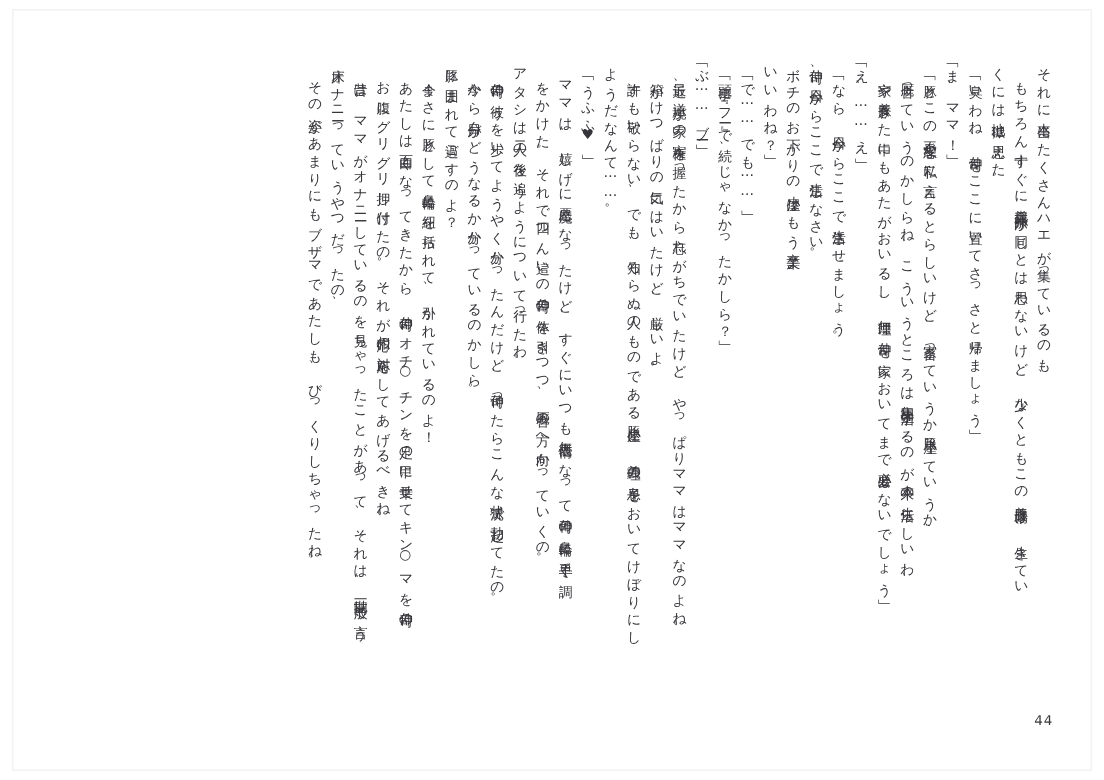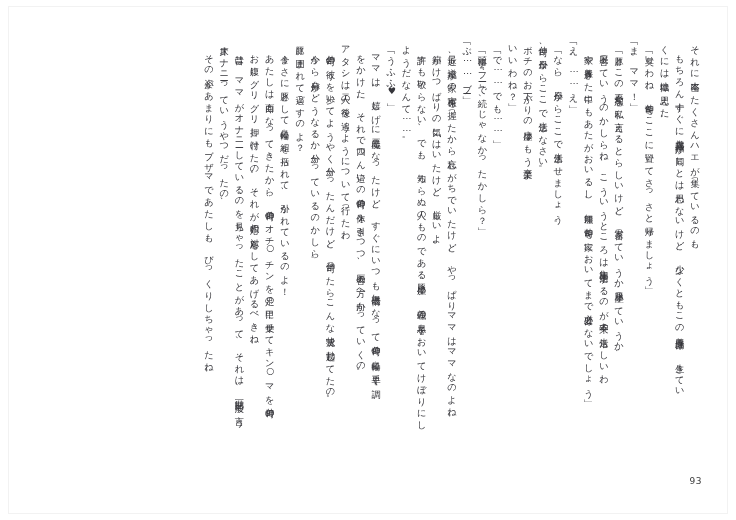--- a/index.html
+++ b/index.html
@@ -108,14 +108,14 @@
       <div class="col ind2">今から自分がどうなるか分かっているのかしら。</div>
       <div class="col ind1">豚に囲まれて過ごすのよ？</div>
       <div class="col ind2">今まさに豚として鼻輪に紐を括られて、引かれているのよ！</div>
       <div class="col ind2">あたしは面白くなってきたから、伸司のオチ○チンを足の甲に乗せてキン○マを伸司の</div>
       <div class="col ind2">お腹にグリグリ押し付けたの。それが相応の対応をしてあげるべきね。</div>
       <div class="col ind2">昔は、ママがオナニーしているのを見ちゃったことがあって、それは、世間一般で言う</div>
       <div class="col ind1">床オナニーっていうやつだったの、</div>
       <div class="col ind2">その姿があまりにもブザマであたしも、びっくりしちゃったね。</div>
     </div>
 
-  <div class="page-number">93</div>
+  <div class="page-number">44</div>
 </div>
 
 </body></html>

